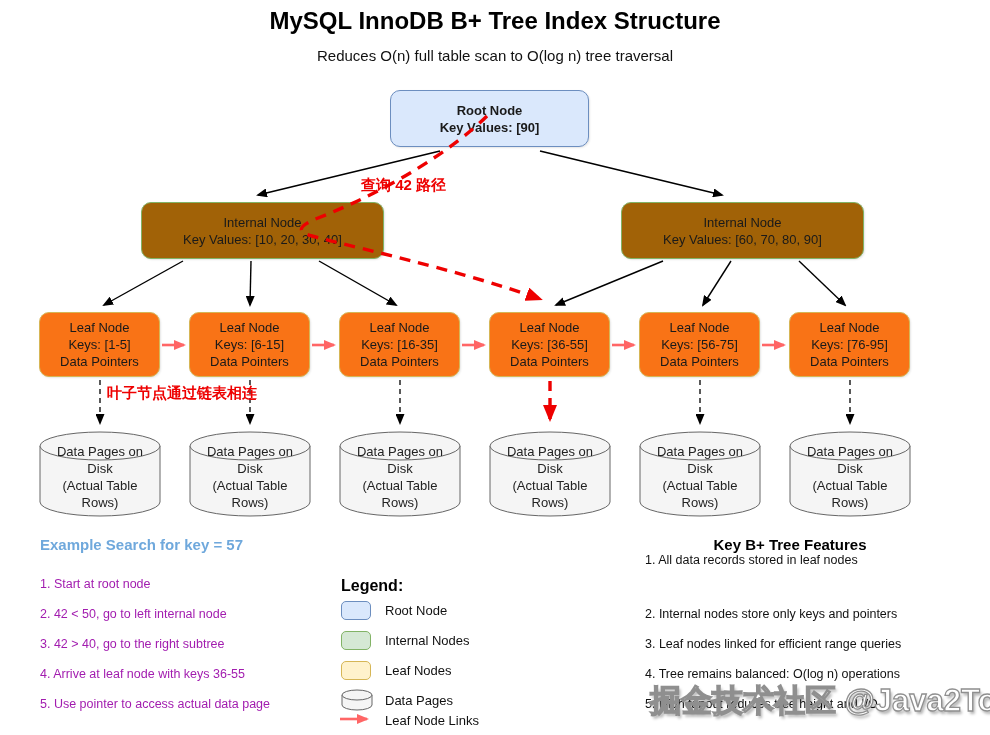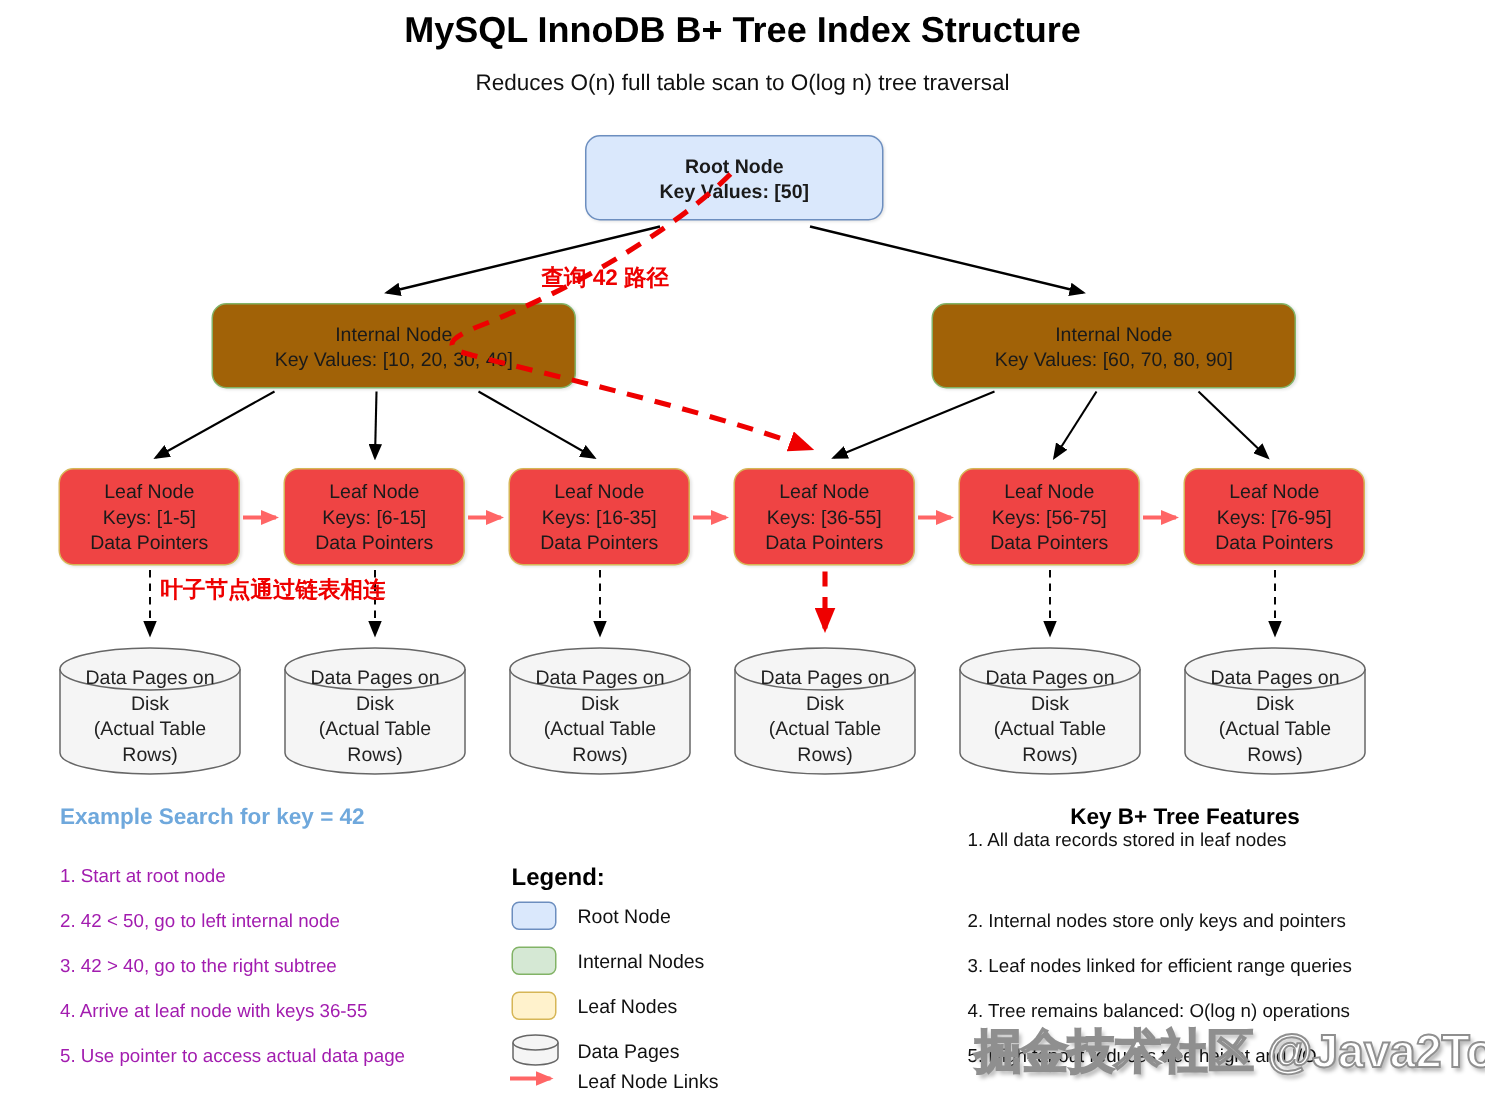--- a/index.html
+++ b/index.html
@@ -14,21 +14,21 @@
               font-size:15px; color:#111; }
 
   .node { position:absolute; border-radius:10px; display:flex; flex-direction:column;
           justify-content:center; align-items:center; text-align:center;
           font-size:13px; line-height:17px; color:#1a1a1a;
           box-shadow:1px 1px 2px rgba(0,0,0,0.10); }
   .root { left:390px; top:90px; width:199px; height:57px;
           background:#dae8fc; border:1.5px solid #6c8ebf; font-weight:bold; }
   .internal { width:243px; height:57px; background:#a16207; border:1.5px solid #82b366; }
   .i1 { left:141px; top:202px; } .i2 { left:621px; top:202px; }
-  .leaf { top:312px; width:121px; height:65px; background:#ef4444; border:1.5px solid #d6b656; }
+  .leaf { top:312px; width:121px; height:65px; background:#f97316; border:1.5px solid #d6b656; }
   .l1{left:39px;} .l2{left:189px;} .l3{left:339px;} .l4{left:489px;} .l5{left:639px;} .l6{left:789px;}
 
   .cyl { position:absolute; top:430px; width:122px; height:88px; }
   .c1{left:39px;} .c2{left:189px;} .c3{left:339px;} .c4{left:489px;} .c5{left:639px;} .c6{left:789px;}
   .cyl .cyltext { position:absolute; left:0; right:0; top:13px; text-align:center;
                   font-size:13px; line-height:17px; color:#222; }
   .cyl .cyltext span { display:block; }
 
   .overlay { position:absolute; left:0; top:0; pointer-events:none; z-index:5; }
 
@@ -67,21 +67,21 @@
 <body>
 
 <div class="canvas">
 
   <div class="title">MySQL InnoDB B+ Tree Index Structure</div>
   <div class="subtitle">Reduces O(n) full table scan to O(log n) tree traversal</div>
 
 
   <div class="node root">
     <div>Root Node</div>
-    <div>Key Values: [50]</div>
+    <div>Key Values: [90]</div>
   </div>
 
   <div class="node internal i1">
     <div>Internal Node</div>
     <div>Key Values: [10, 20, 30, 40]</div>
   </div>
   <div class="node internal i2">
     <div>Internal Node</div>
     <div>Key Values: [60, 70, 80, 90]</div>
   </div>
@@ -233,21 +233,21 @@
       <line x1="850" y1="380" x2="850" y2="423" marker-end="url(#mBlack)"></line>
     </g>
 
     <path d="M487,116 C455,148 390,190 318,218 C298,226 296,232 312,236 C340,244 460,270 540,299" fill="none" stroke="#ee0000" stroke-width="3.4" stroke-dasharray="11,8" marker-end="url(#mRed)"></path>
     <line x1="550" y1="381" x2="550" y2="419" stroke="#ee0000" stroke-width="3.4" stroke-dasharray="10,7" marker-end="url(#mRed)"></line>
   </svg>
 
   <div class="query-label">查询 42 路径</div>
   <div class="leaflink-label">叶子节点通过链表相连</div>
 
-  <div class="search-heading">Example Search for key = 42</div>
+  <div class="search-heading">Example Search for key = 57</div>
   <div class="step s0">1. Start at root node</div>
   <div class="step s1">2. 42 &lt; 50, go to left internal node</div>
   <div class="step s2">3. 42 &gt; 40, go to the right subtree</div>
   <div class="step s3">4. Arrive at leaf node with keys 36-55</div>
   <div class="step s4">5. Use pointer to access actual data page</div>
 
   <div class="legend-heading">Legend:</div>
   <div class="swatch sw-root"></div>
   <div class="swatch sw-internal"></div>
   <div class="swatch sw-leaf"></div>

